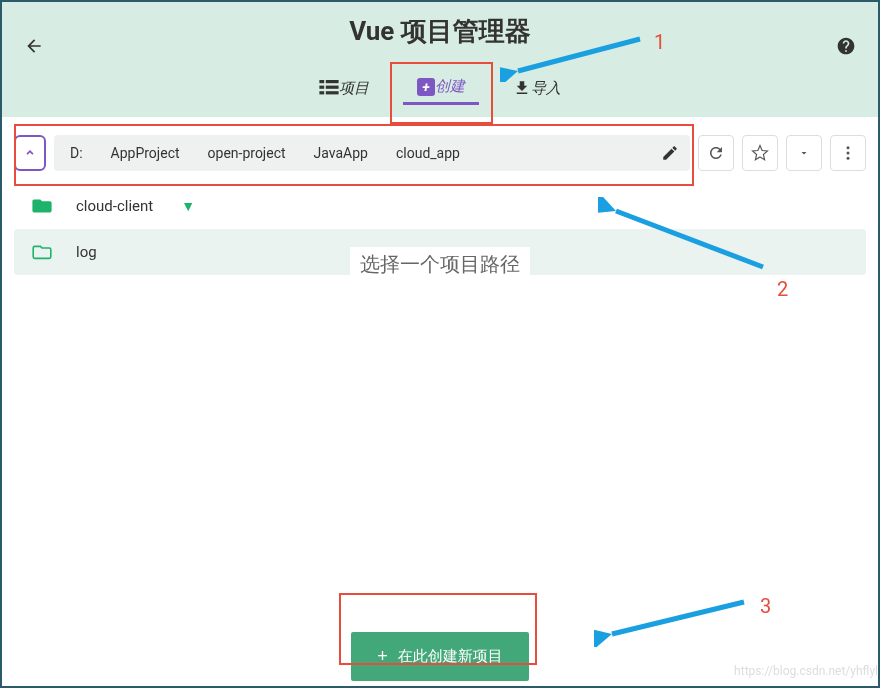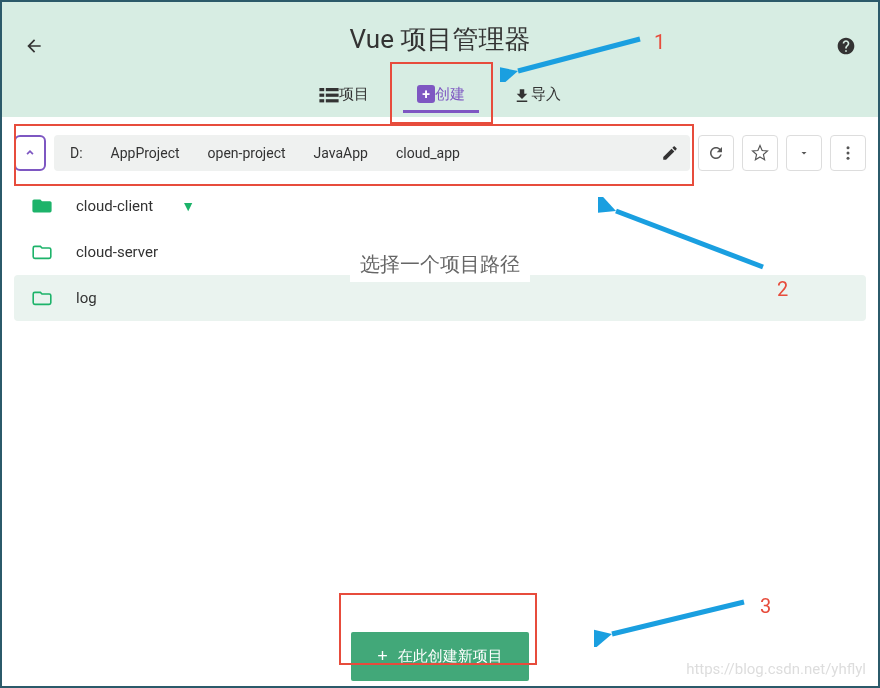--- a/index.html
+++ b/index.html
@@ -1,23 +1,23 @@
 <!DOCTYPE html>
 <html><head>
   <meta charset="utf-8">
   <style>
     * { box-sizing: border-box; margin: 0; padding: 0; }
     body { font-family: -apple-system, BlinkMacSystemFont, "Segoe UI", Roboto, sans-serif; width: 880px; height: 688px; background: #fff; position: relative; overflow: hidden; border: 2px solid #2b5a6a; }
     
     .header { background: #d7ede3; height: 115px; position: relative; }
     .back-btn { position: absolute; left: 20px; top: 32px; width: 24px; height: 24px; display: flex; align-items: center; justify-content: center; cursor: pointer; color: #333; }
     .help-btn { position: absolute; right: 20px; top: 32px; width: 24px; height: 24px; display: flex; align-items: center; justify-content: center; cursor: pointer; color: #333; }
-    .title { text-align: center; padding-top: 20px; font-size: 26px; color: #333; font-weight: 400; }
+    .title { text-align: center; padding-top: 12px; font-size: 26px; color: #333; font-weight: 700; }
     .tabs { display: flex; justify-content: center; gap: 20px; margin-top: 22px; }
-    .tab { display: flex; gap: 0; padding: 6px 14px; cursor: pointer; font-size: 15px; color: #333; }
+    .tab { display: flex; align-items: center; gap: 0; padding: 6px 14px; cursor: pointer; font-size: 15px; color: #333; font-style: italic; }
     .tab.active { color: #7e57c2; border-bottom: 3px solid #7e57c2; }
     .tab-icon { display: inline-flex; align-items: center; justify-content: center; }
     .tab-icon.plus-badge { background: #7e57c2; color: #fff; width: 18px; height: 18px; border-radius: 3px; font-size: 14px; font-weight: bold; }
     
     .path-section { padding: 18px 12px 12px 12px; display: flex; align-items: center; gap: 8px; }
     .path-up { width: 32px; height: 36px; border: 2px solid #7e57c2; border-radius: 6px; display: flex; align-items: center; justify-content: center; cursor: pointer; color: #7e57c2; }
     .breadcrumb { flex: 1; display: flex; align-items: center; gap: 4px; height: 36px; background: #eff1f0; border-radius: 4px; padding: 0 4px; }
     .crumb { background: #eff1f0; padding: 8px 12px; font-size: 14px; color: #333; cursor: pointer; border-radius: 3px; }
     .crumb-spacer { flex: 1; }
     .edit-btn { width: 32px; height: 32px; display: flex; align-items: center; justify-content: center; cursor: pointer; color: #333; }
@@ -37,21 +37,21 @@
     .create-btn { background: #42a879; color: #fff; border: none; padding: 14px 26px; font-size: 15px; cursor: pointer; display: flex; align-items: center; gap: 10px; border-radius: 2px; }
     
     .annotation-box { position: absolute; border: 2px solid #e74c3c; pointer-events: none; }
     .box1 { left: 388px; top: 60px; width: 103px; height: 62px; }
     .box2 { left: 12px; top: 122px; width: 680px; height: 62px; }
     .box3 { left: 337px; top: 591px; width: 198px; height: 72px; }
     
     .arrow-svg { position: absolute; pointer-events: none; }
     .annotation-num { position: absolute; color: #e74c3c; font-size: 20px; font-weight: 400; pointer-events: none; }
     
-    .watermark { position: absolute; right: 12px; bottom: 8px; font-size: 15px; color: #ddd; }
+    .watermark { position: absolute; right: 0; bottom: 8px; font-size: 12px; color: #ddd; }
   </style>
 </head>
 <body>
 
 <div class="header">
   <div class="back-btn">
     <svg width="20" height="20" viewBox="0 0 24 24">
         <path d="M20 11H7.83l5.59-5.59L12 4l-8 8 8 8 1.41-1.41L7.83 13H20v-2z" fill="currentColor"></path>
       </svg>
   </div>
@@ -136,28 +136,20 @@
 <div class="file-list">
   <div class="file-row">
     <span class="folder-icon filled">
       <svg width="20" height="16" viewBox="0 0 24 20">
           <path d="M10 2H2C.9 2 0 2.9 0 4v12c0 1.1.9 2 2 2h20c1.1 0 2-.9 2-2V6c0-1.1-.9-2-2-2H12l-2-2z"></path>
         </svg>
     </span>
     <span>cloud-client</span>
     <span class="vue-badge">▼</span>
   </div>
-  <div class="file-row">
-    <span class="folder-icon outline">
-      <svg width="20" height="16" viewBox="0 0 24 20">
-          <path d="M10 3H3C2 3 1 3.5 1 5v11c0 1.1.9 2 2 2h18c1.1 0 2-.9 2-2V7c0-1.1-.9-2-2-2H12l-2-2z"></path>
-        </svg>
-    </span>
-    <span>cloud-server</span>
-  </div>
   <div class="file-row highlighted">
     <span class="folder-icon outline">
       <svg width="20" height="16" viewBox="0 0 24 20">
           <path d="M10 3H3C2 3 1 3.5 1 5v11c0 1.1.9 2 2 2h18c1.1 0 2-.9 2-2V7c0-1.1-.9-2-2-2H12l-2-2z"></path>
         </svg>
     </span>
     <span>log</span>
   </div>
 </div>
 

